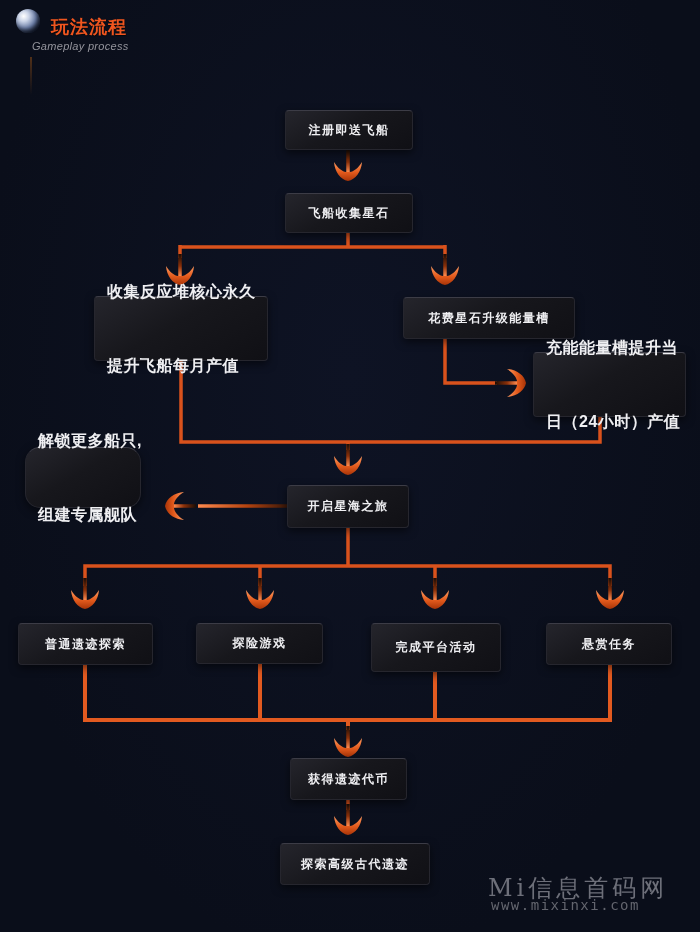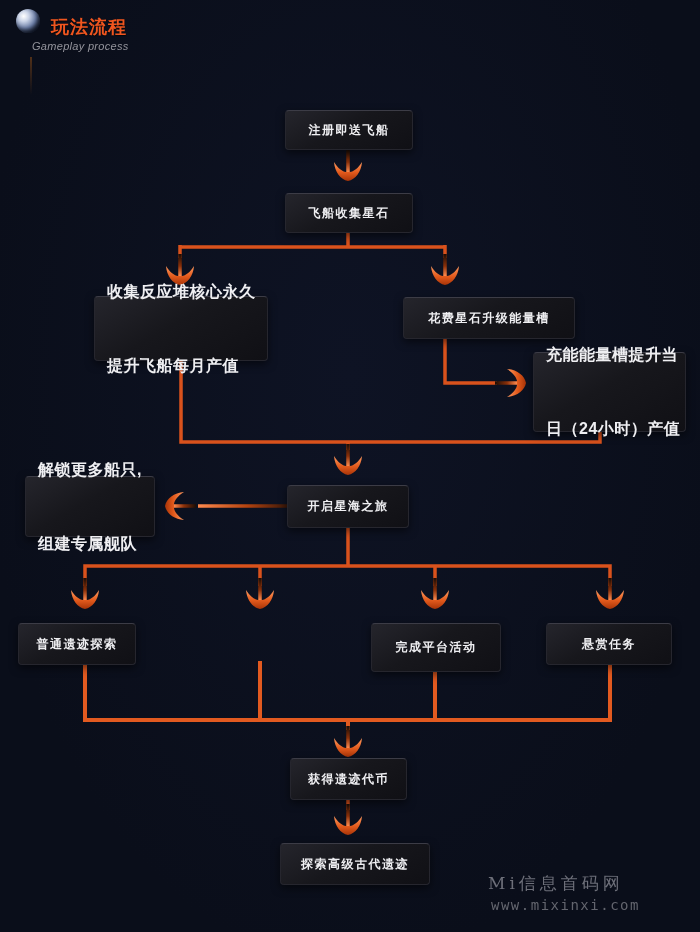--- a/index.html
+++ b/index.html
@@ -38,21 +38,21 @@
   }
   .subtitle{position:absolute;left:32px;top:40px;font-size:11px;color:#94949c;letter-spacing:.3px;z-index:3;font-style:italic;}
   .header-line{
     position:absolute;left:30px;top:57px;width:2px;height:38px;z-index:1;
     background:linear-gradient(#513018,rgba(20,10,5,0));
   }
   
   .wm1{
     position:absolute;left:488px;top:872px;z-index:3;
     font-family:"DejaVu Serif","Liberation Serif",serif;
-    font-size:17px;color:#6d6f79;letter-spacing:4px;
+    font-size:24px;color:#6d6f79;letter-spacing:4px;
   }
   .wm2{
     position:absolute;left:491px;top:897px;z-index:3;
     font-family:"DejaVu Sans Mono","Liberation Mono",monospace;
     font-size:14px;color:#63656e;letter-spacing:1.5px;
   }
 </style>
 </head>
 <body>
 
@@ -115,34 +115,35 @@
 
   <div class="node" style="left:285px;top:193px;width:128px;height:40px;">飞船收集星石</div>
 
   <div class="node multi" style="left:94px;top:296px;width:174px;height:65px;">
     <span>收集反应堆核心永久</span>
     <span>提升飞船每月产值</span>
   </div>
 
   <div class="node" style="left:359px;top:297px;width:172px;height:42px;margin-left:44px;">花费星石升级能量槽</div>
 
-  <div class="node multi" style="left:533px;top:352px;width:153px;height:80px;">
+  <div class="node multi" style="left:533px;top:352px;width:153px;height:65px;">
     <span>充能能量槽提升当</span>
     <span>日（24小时）产值</span>
   </div>
 
-  <div class="node multi" style="left:25px;top:476px;width:130px;height:61px;">
+  <div class="node multi" style="left:25px;top:447px;width:116px;height:61px;border-radius:15px;">
     <span>解锁更多船只,</span>
     <span>组建专属舰队</span>
   </div>
 
   <div class="node" style="left:287px;top:485px;width:122px;height:43px;">开启星海之旅</div>
 
-  <div class="node" style="left:18px;top:623px;width:118px;height:42px;">普通遗迹探索</div>
+  <div class="node" style="left:18px;top:623px;width:135px;height:42px;">普通遗迹探索</div>
 
+  <div class="node" style="left:196px;top:623px;width:127px;height:41px;">探险游戏</div>
 
   <div class="node" style="left:371px;top:623px;width:130px;height:49px;">完成平台活动</div>
 
   <div class="node" style="left:290px;top:758px;width:117px;height:42px;">获得遗迹代币</div>
 
   <div class="node" style="left:546px;top:623px;width:126px;height:42px;">悬赏任务</div>
 
   <div class="node" style="left:280px;top:843px;width:150px;height:42px;">探索高级古代遗迹</div>
 
   <div class="wm1">Mi信息首码网</div>

